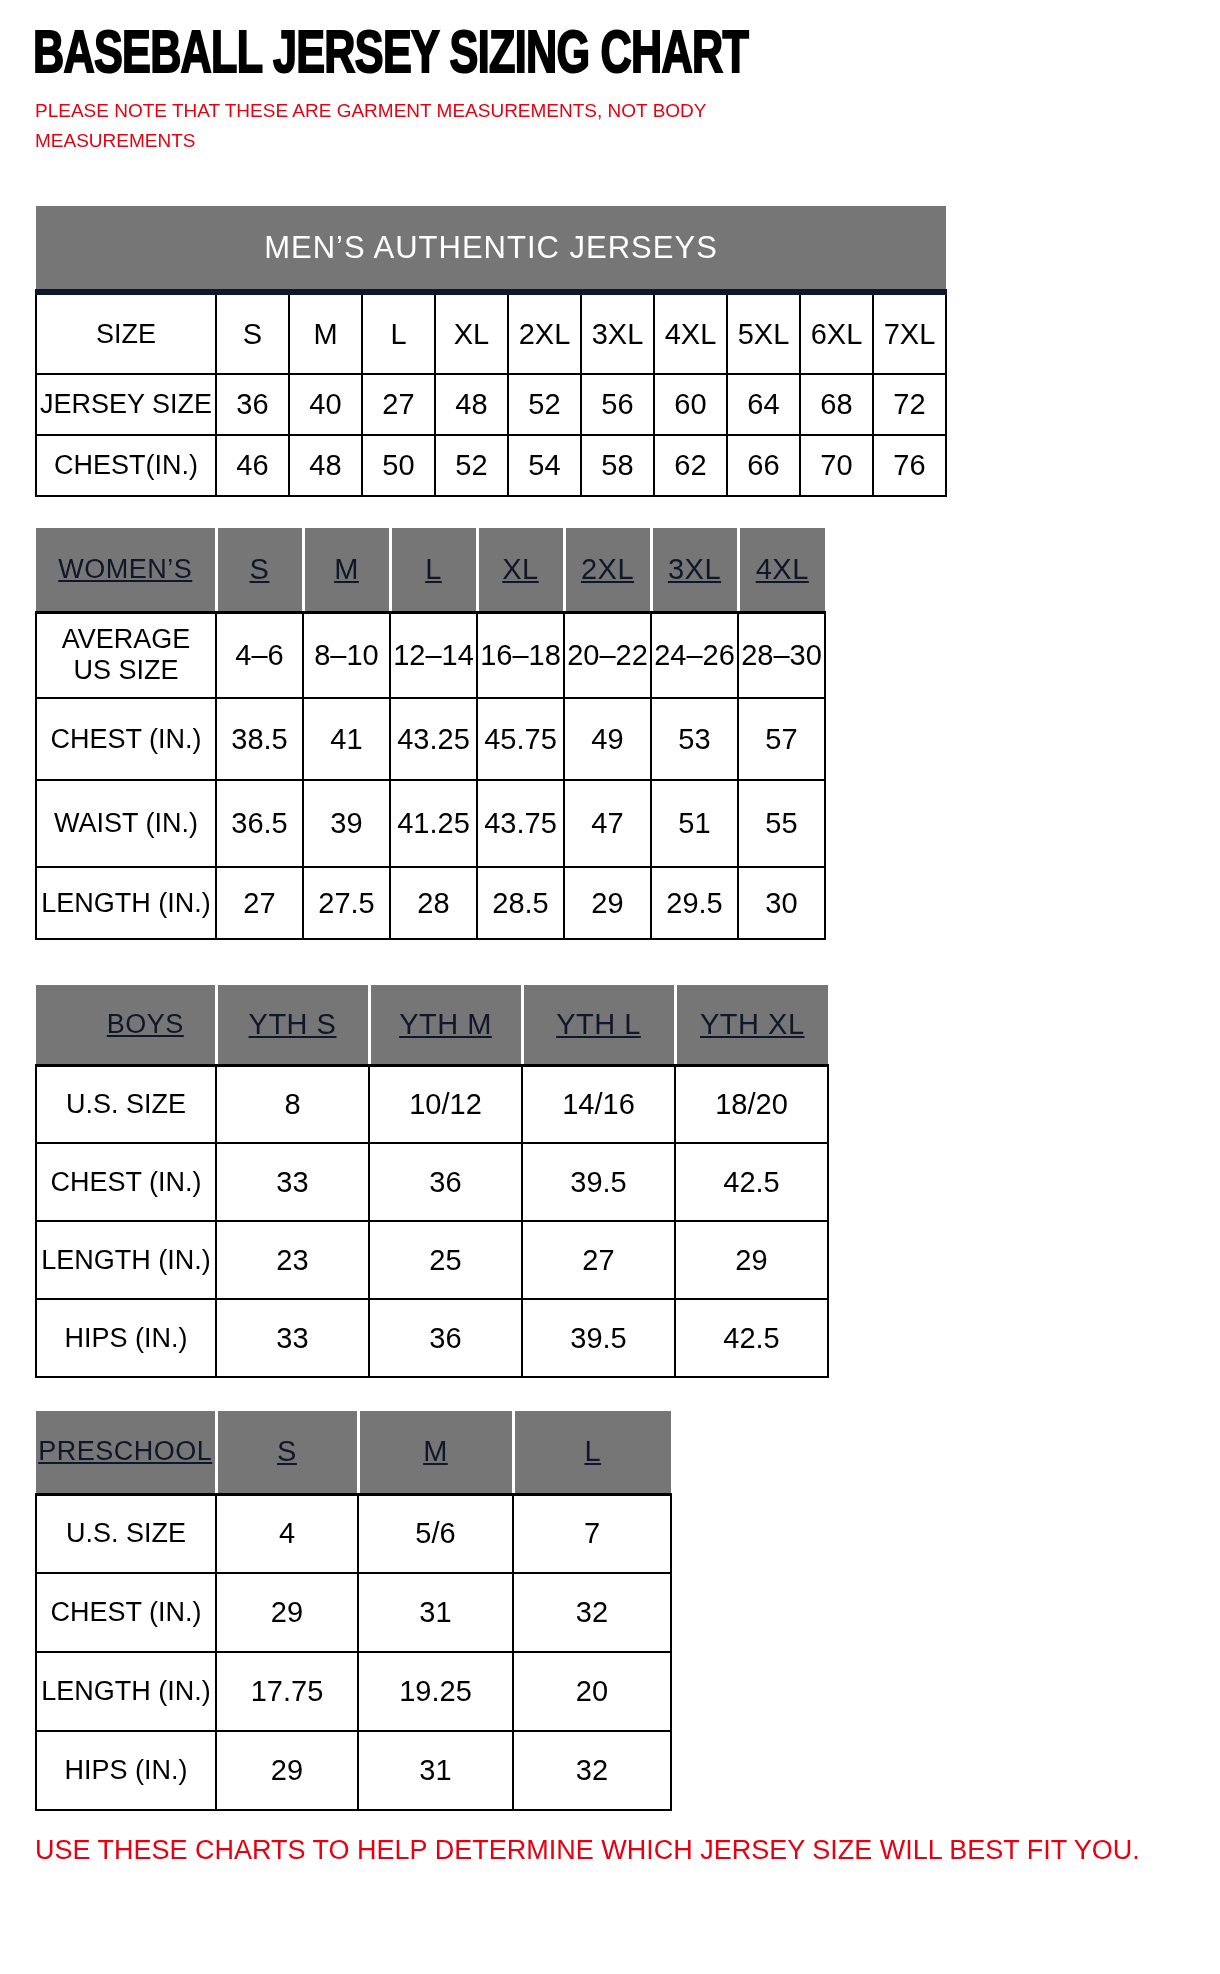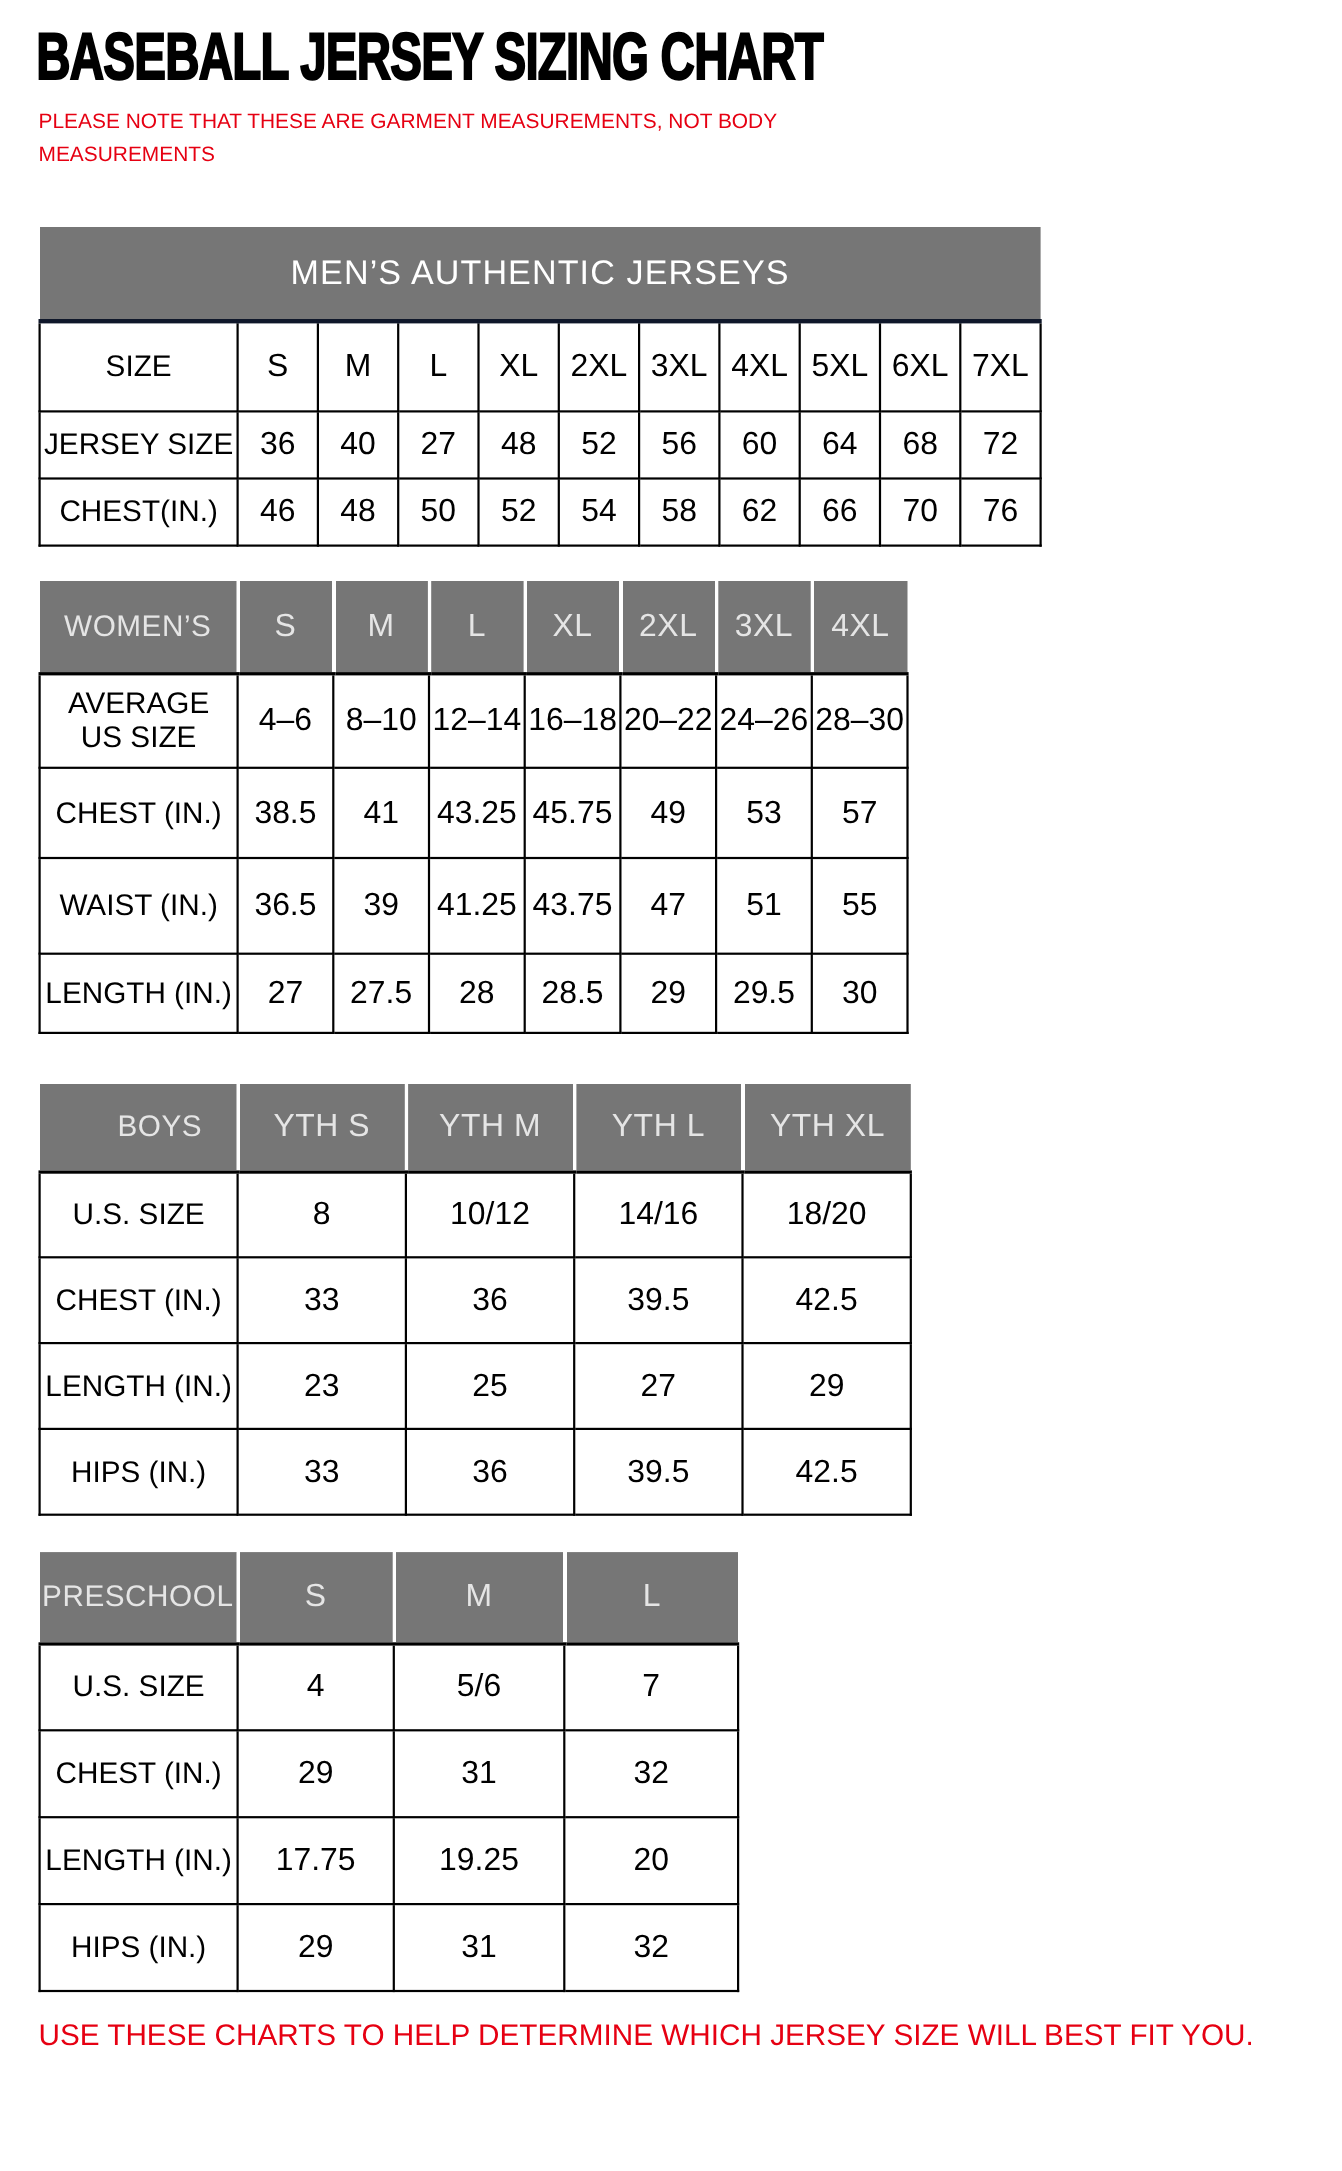--- a/index.html
+++ b/index.html
@@ -51,33 +51,34 @@
     border: 2px solid #000;
     font-weight: normal;
     padding: 0;
     vertical-align: middle;
     overflow: hidden;
   }
   table.tbl .rlabel { white-space: pre-line; font-size: 27px; }
 
   
   table.tbl thead th.gray {
-    color: #e5e5e5;
+    color: #0f172a;
     border-top: none;
     border-bottom: 3px solid #000;
     border-left: 3px solid #fff;
     border-right: 3px solid #fff;
     letter-spacing: 0.5px;
+    text-decoration: underline;
   }
   table.tbl thead th.gray:first-child { border-left: none; }
   table.tbl thead th.gray:last-child { border-right: none; }
   table.tbl thead th.merged {
     color: #fff;
     border: none;
-    border-bottom: 4px solid #0f172a;
+    border-bottom: 6px solid #0f172a;
     font-size: 31px;
     letter-spacing: 1px;
   }
 
   
   #tbl-mens { margin-top: 50px; }
   #tbl-mens col.c-label { width: 180px; }
   #tbl-mens col.c-val   { width: 73px; }
   #tbl-mens .title-row  { height: 86px; }
   #tbl-mens .head-row   { height: 82px; padding-left: 40px; }

